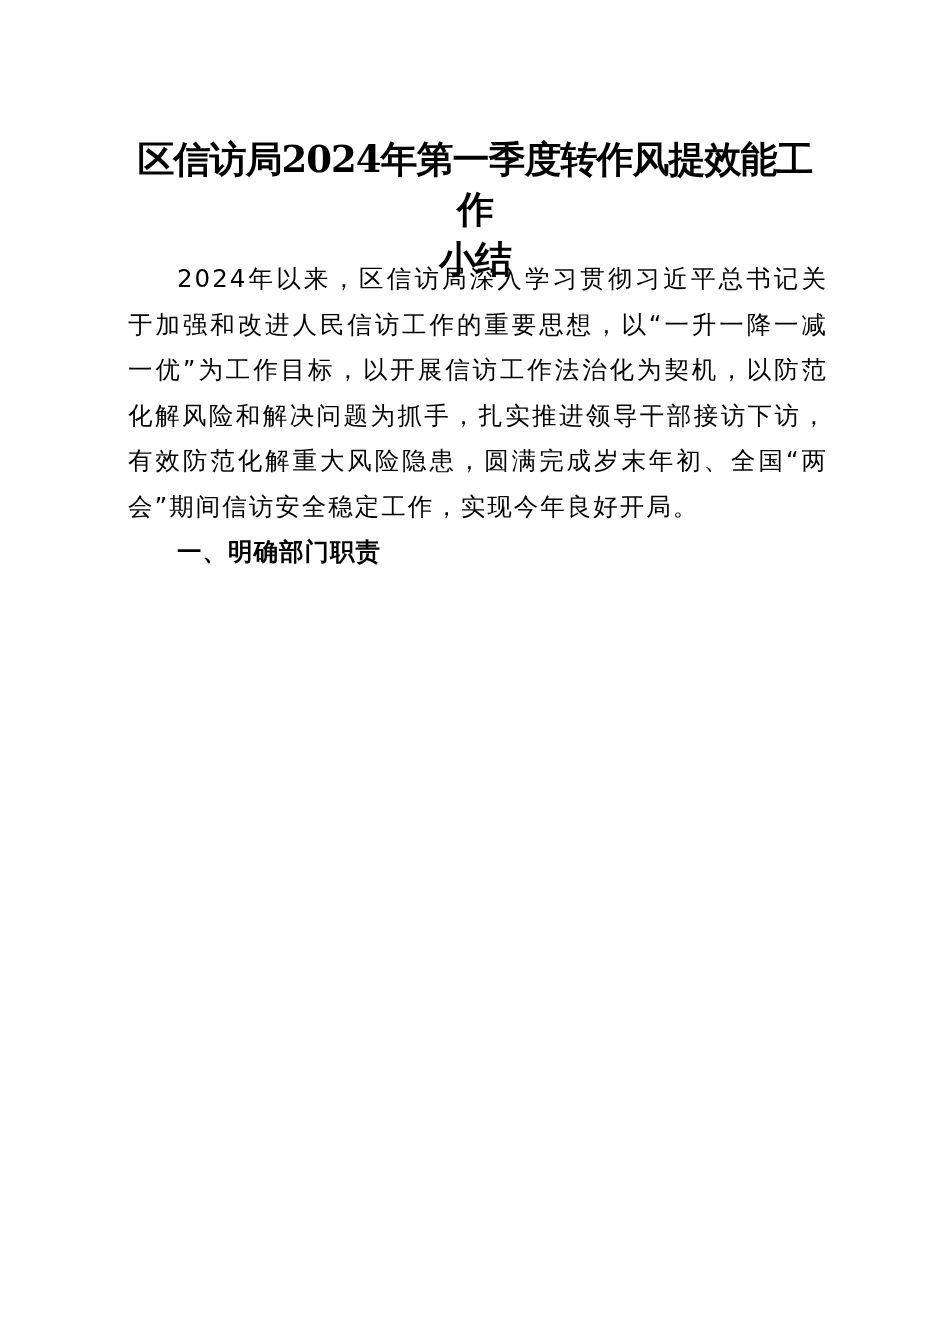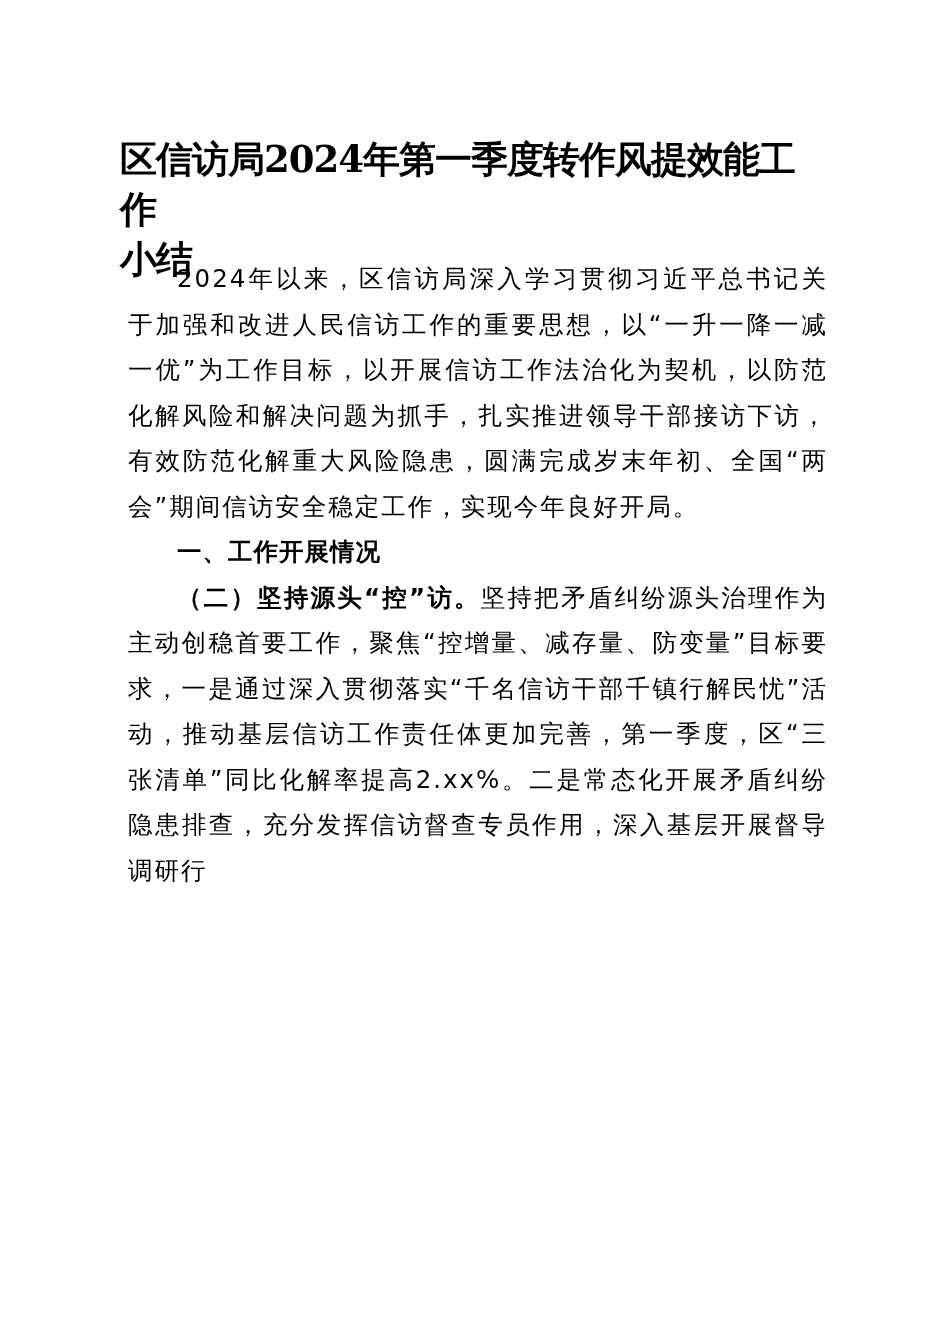--- a/index.html
+++ b/index.html
@@ -20,20 +20,21 @@
       top: 0;
       width: 950px;
       height: 1344px;
       background: #ffffff;
     }
     .title {
       position: absolute;
       left: 120px;
       top: 134px;
       width: 710px;
+      text-align: center;
       font-family: "DejaVu Serif", "Liberation Serif", serif;
       font-weight: bold;
       font-size: 37px;
       line-height: 50px;
       letter-spacing: -1px;
       margin: 0;
     }
     .body-text {
       position: absolute;
       left: 128px;
@@ -66,20 +67,17 @@
 
 <div class="page">
   <h1 class="title">
     <span>区信访局2024年第一季度转作风提效能工作</span><br>
     <span>小结</span>
   </h1>
 
   <div class="body-text">
     <p class="para">2024年以来，区信访局深入学习贯彻习近平总书记关于加强和改进人民信访工作的重要思想，以“一升一降一减一优”为工作目标，以开展信访工作法治化为契机，以防范化解风险和解决问题为抓手，扎实推进领导干部接访下访，有效防范化解重大风险隐患，圆满完成岁末年初、全国“两会”期间信访安全稳定工作，实现今年良好开局。</p>
 
-    <p class="heading-1">一、工作开展情况</p>
+    <p class="heading-1">一、明确部门职责</p>
 
 
-    <p class="para">
-      <span class="lead">（二）坚持源头“控”访。</span><span>坚持把矛盾纠纷源头治理作为主动创稳首要工作，聚焦“控增量、减存量、防变量”目标要求，一是通过深入贯彻落实“千名信访干部千镇行解民忧”活动，推动基层信访工作责任体更加完善，第一季度，区“三张清单”同比化解率提高2.xx%。二是常态化开展矛盾纠纷隐患排查，充分发挥信访督查专员作用，深入基层开展督导调研行</span>
-    </p>
   </div>
 </div>
 
 </body></html>

